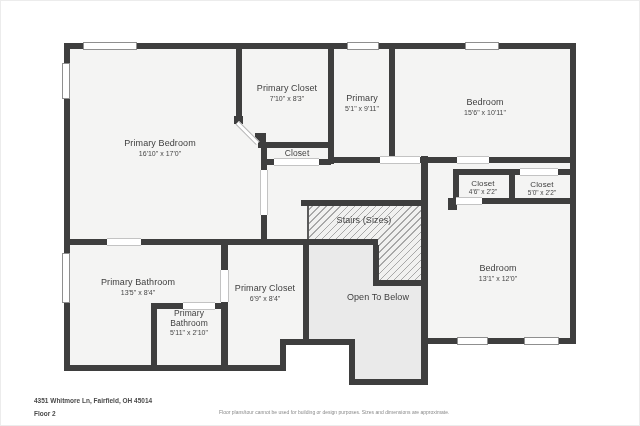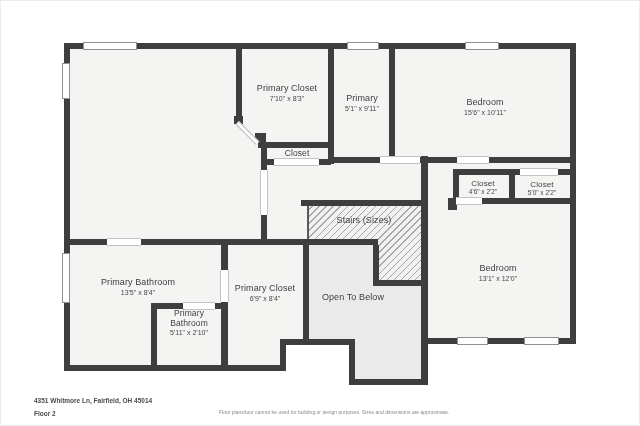--- a/index.html
+++ b/index.html
@@ -102,20 +102,24 @@
       <div class="abs window" style="left: 82px; top: 41px; width: 54px; height: 8px;"></div>
       <div class="abs window" style="left: 346px; top: 41px; width: 32px; height: 8px;"></div>
       <div class="abs window" style="left: 464px; top: 41px; width: 34px; height: 8px;"></div>
       <div class="abs window" style="left: 61px; top: 62px; width: 8px; height: 36px;"></div>
       <div class="abs window" style="left: 61px; top: 252px; width: 8px; height: 50px;"></div>
       <div class="abs window" style="left: 456px; top: 336px; width: 31px; height: 8px;"></div>
       <div class="abs window" style="left: 523px; top: 336px; width: 35px; height: 8px;"></div>
       <div class="abs diag-door" style="left: 238px; top: 120px; width: 29px; height: 5px;"></div>
     </div>
 
+  <div class="lbl" style="left:159px;top:147px">
+    <div class="nm">Primary Bedroom</div>
+    <div class="dm">16'10" x 17'0"</div>
+  </div>
   <div class="lbl" style="left:286px;top:92px">
     <div class="nm">Primary Closet</div>
     <div class="dm">7'10" x 8'3"</div>
   </div>
   <div class="lbl" style="left:296px;top:152px">
     <div class="nm" style="font-size:8.5px">Closet</div>
   </div>
   <div class="lbl" style="left:361px;top:102px">
     <div class="nm">Primary</div>
     <div class="dm">5'1" x 9'11"</div>
@@ -132,21 +136,21 @@
     <div class="nm">Closet</div>
     <div class="dm">5'0" x 2'2"</div>
   </div>
   <div class="lbl" style="left:363px;top:219px">
     <div class="nm">Stairs (Sizes)</div>
   </div>
   <div class="lbl" style="left:497px;top:272px">
     <div class="nm">Bedroom</div>
     <div class="dm">13'1" x 12'0"</div>
   </div>
-  <div class="lbl" style="left:352px;top:296px">
+  <div class="lbl" style="left:377px;top:296px">
     <div class="nm">Open To Below</div>
   </div>
   <div class="lbl" style="left:137px;top:286px">
     <div class="nm">Primary Bathroom</div>
     <div class="dm">13'5" x 8'4"</div>
   </div>
   <div class="lbl" style="left:264px;top:292px">
     <div class="nm">Primary Closet</div>
     <div class="dm">6'9" x 8'4"</div>
   </div>

